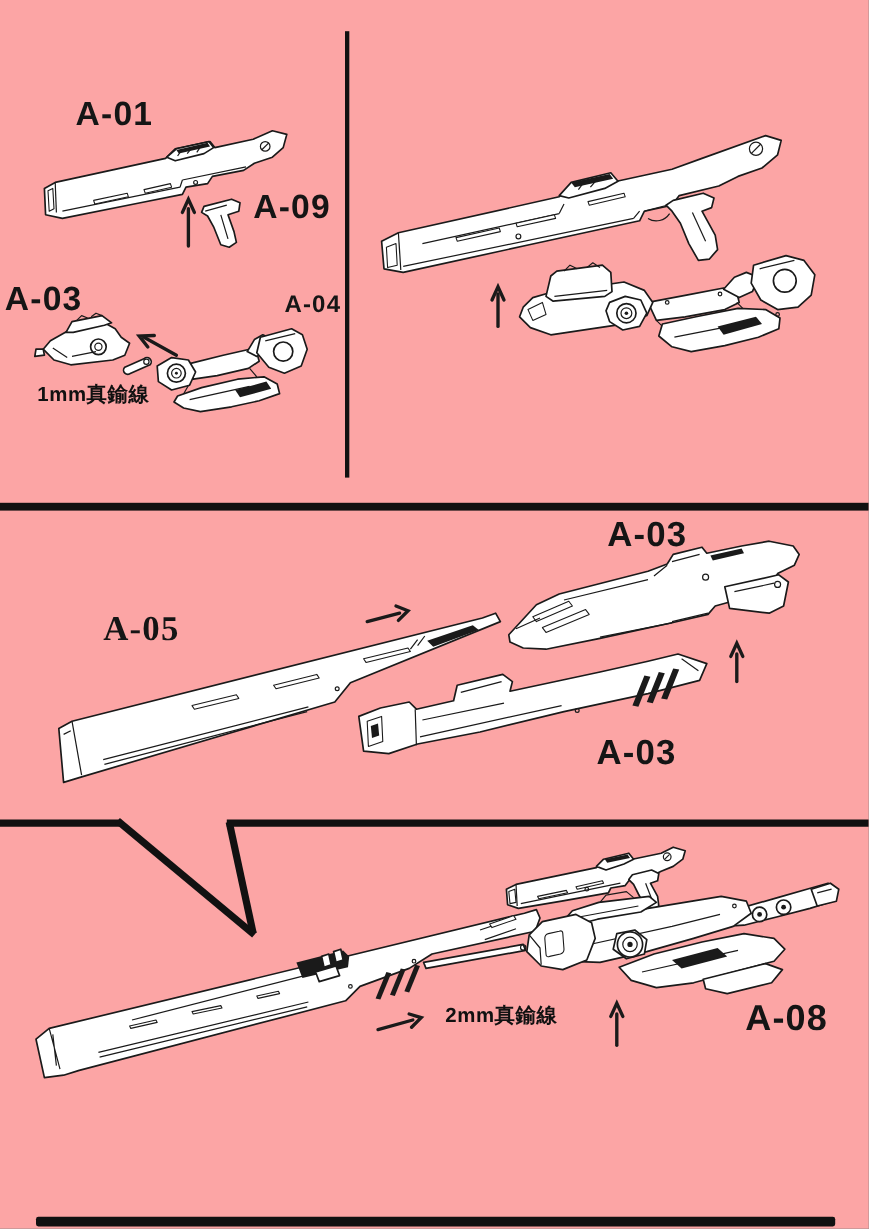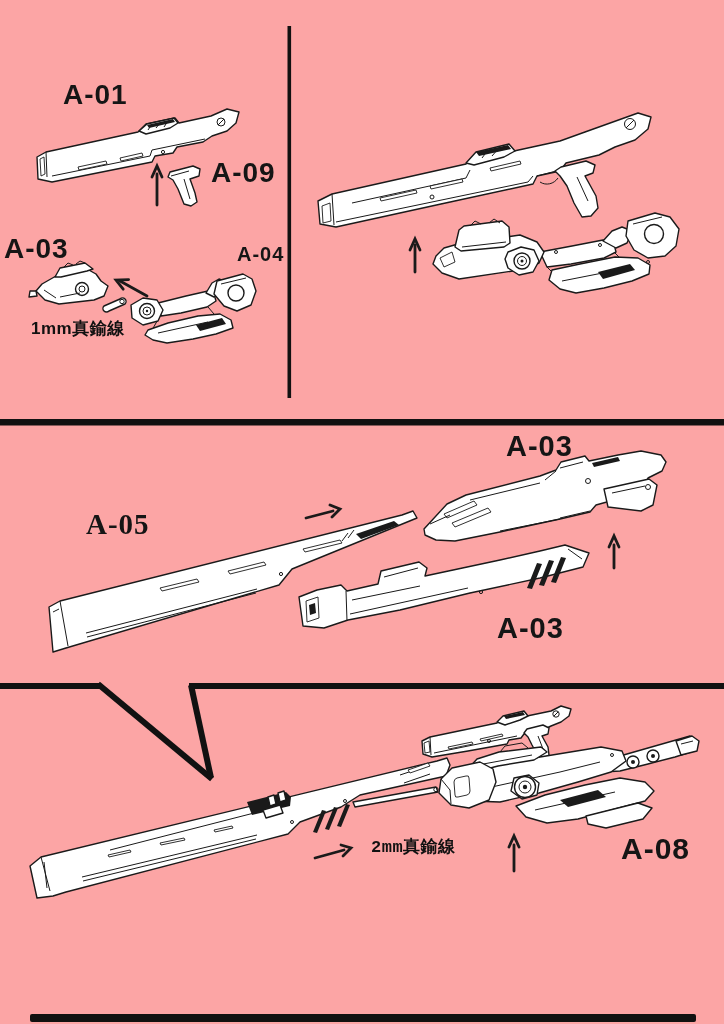--- a/index.html
+++ b/index.html
@@ -276,15 +276,15 @@
   <div class="lbl" style="left:211px;top:157px;font-size:28px;">A-09</div>
   <div class="lbl" style="left:4px;top:233px;font-size:28px;">A-03</div>
   <div class="lbl" style="left:209px;top:243px;font-size:20px;margin-left:28px;">A-04</div>
   <div class="note" style="left:31px;top:317px;">1mm真鍮線</div>
 
   <div class="lbl" style="left:86px;top:508px;font-family:Liberation Serif, serif;">A-05</div>
   <div class="lbl" style="left:506px;top:430px;">A-03</div>
   <div class="lbl" style="left:497px;top:612px;">A-03</div>
 
   <div class="lbl" style="left:621px;top:808px;font-size:30px;margin-top:24px;">A-08</div>
-  <div class="note" style="left:371px;top:835px;font-family:Liberation Mono, monospace;">2mm真鍮線</div>
+  <div class="note" style="left:371px;top:835px;">2mm真鍮線</div>
 
 </div>
 
 </body></html>

